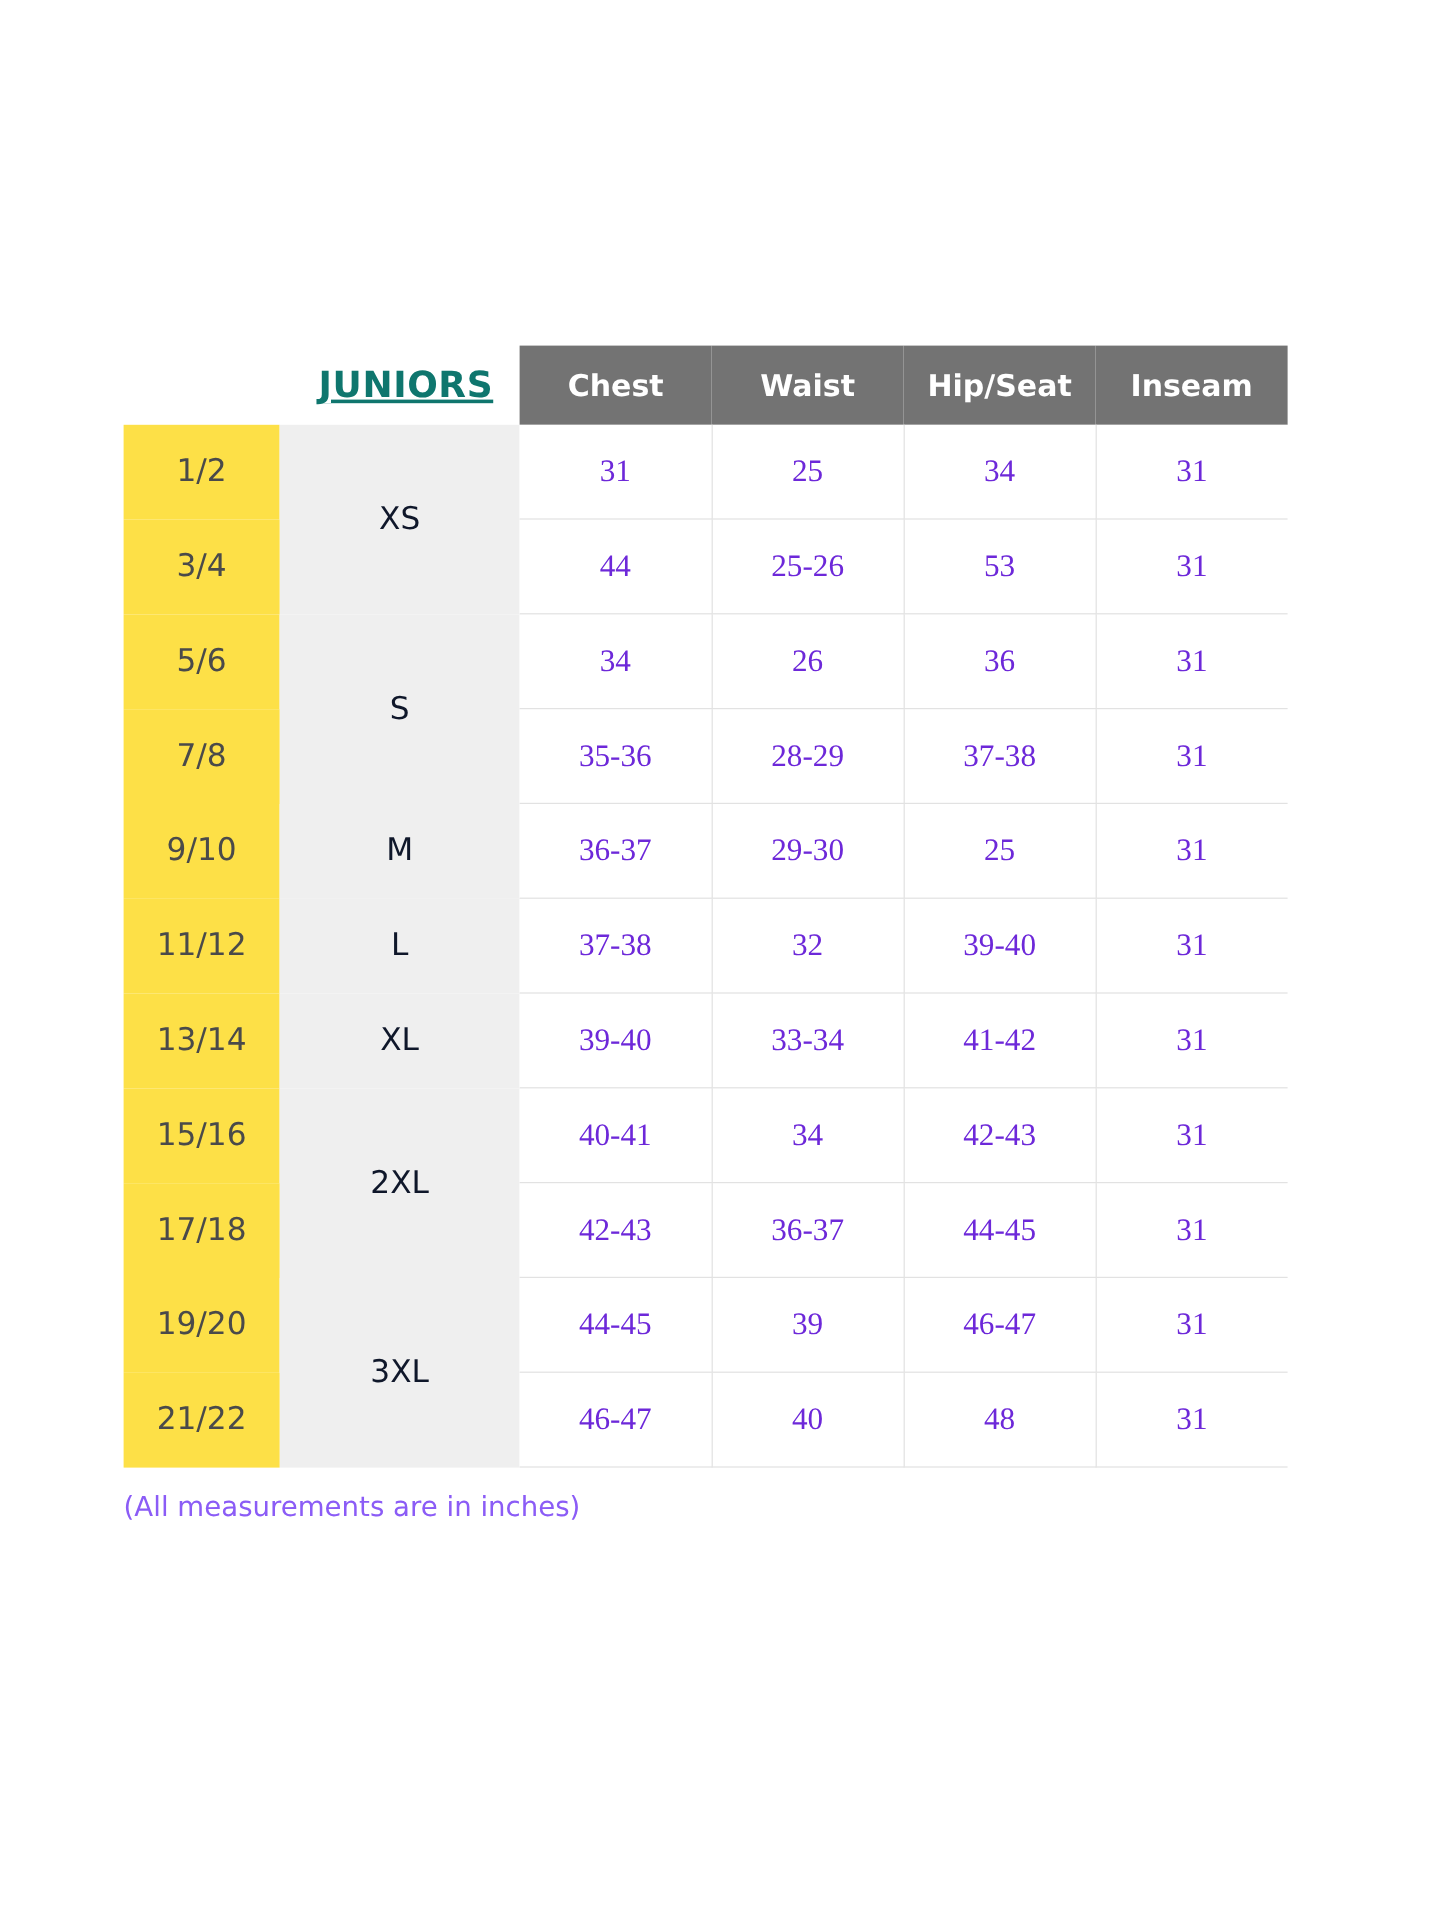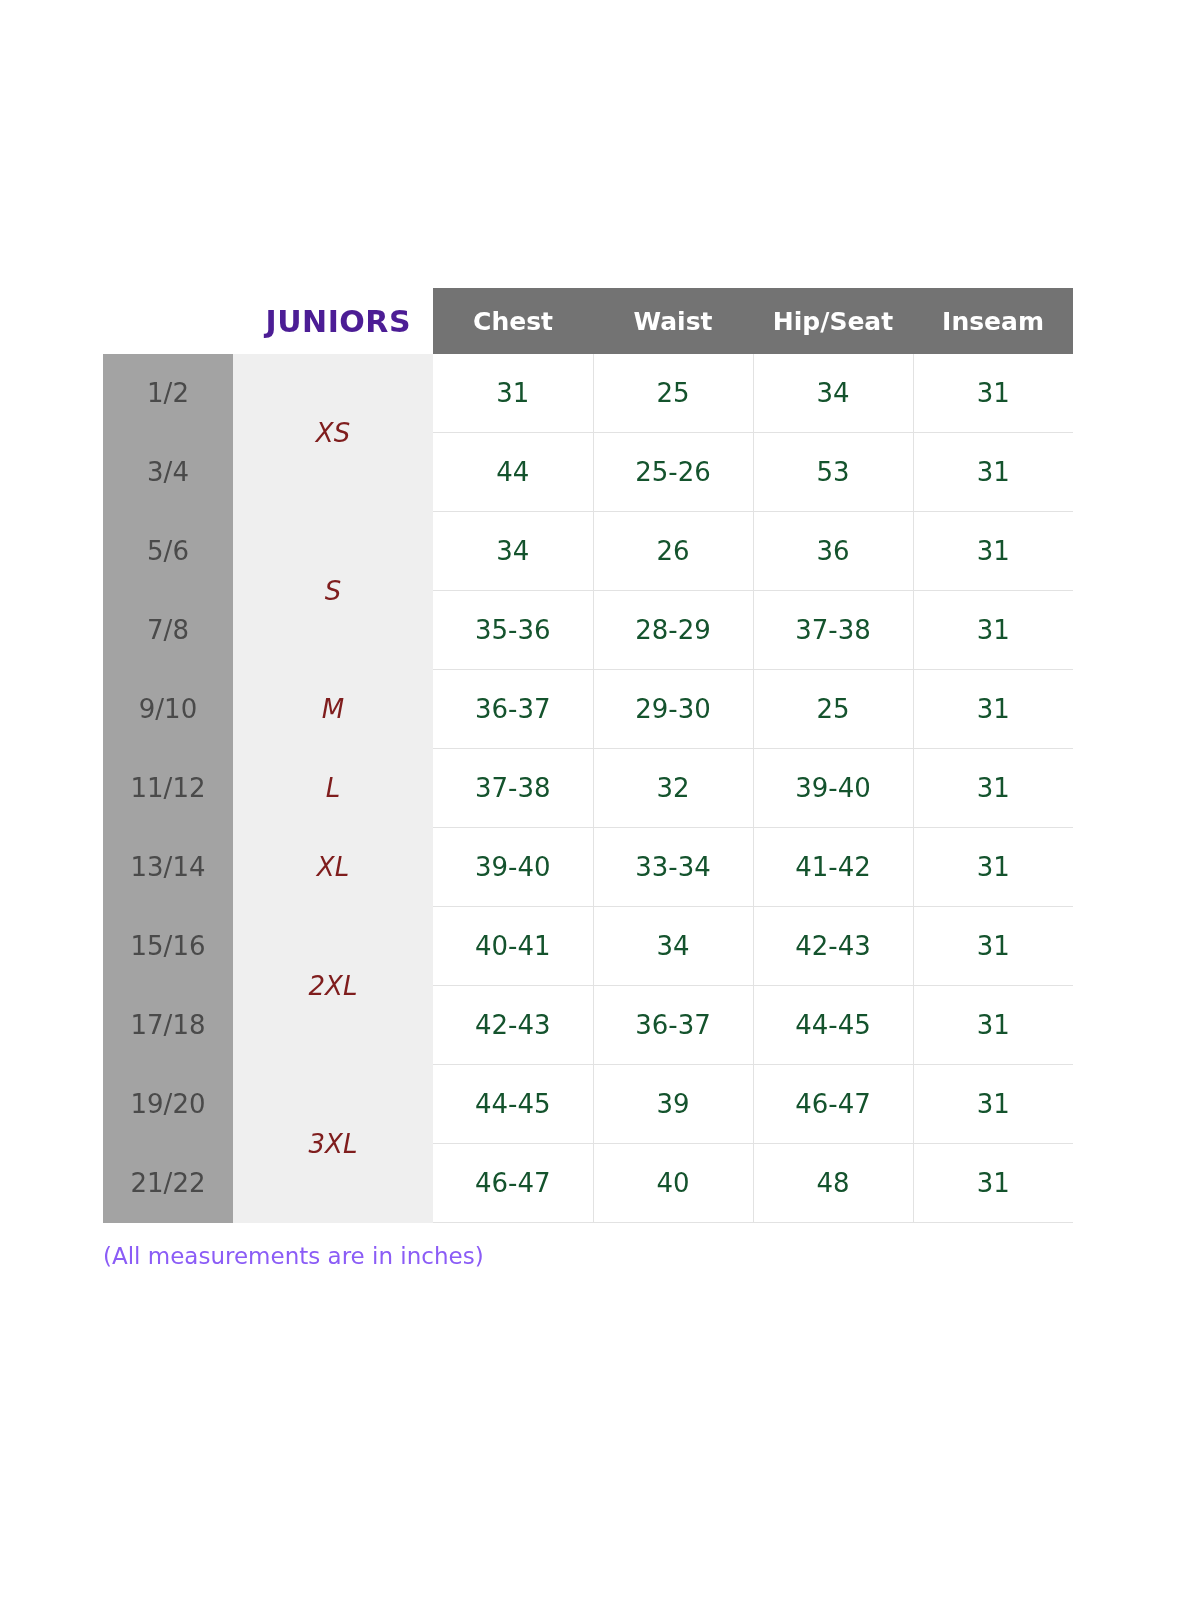--- a/index.html
+++ b/index.html
@@ -36,65 +36,66 @@
   }
 
   
   col.c-num   { width: 130px; }
   col.c-alpha { width: 200px; }
   col.c-meas  { width: 160px; }
 
   
   .hdr-title {
     background: #ffffff;
-    color: #4c1d95;
+    color: #0f766e;
     font-size: 30px;
     font-weight: bold;
     text-align: right;
     vertical-align: middle;
     padding-right: 22px !important;
     height: 66px;
     letter-spacing: 0.5px;
+    text-decoration: underline;
   }
   .hdr-meas {
     background: #737373;
     color: #ffffff;
     font-size: 25px;
     font-weight: bold;
     text-align: center;
     vertical-align: middle;
     height: 66px;
   }
 
   
   .num-cell {
-    background: #a3a3a3;
+    background: #fde047;
     color: #4a4a4a;
     font-size: 26px;
     text-align: center;
     vertical-align: middle;
     height: 78px;
   }
   .alpha-cell {
     background: #efefef;
-    color: #7f1d1d;
+    color: #0f172a;
     font-size: 26px;
     text-align: center;
     vertical-align: middle;
-    font-style: italic;
   }
   .meas-cell {
     background: #ffffff;
-    color: #14532d;
+    color: #6d28d9;
     font-size: 26px;
     text-align: center;
     vertical-align: middle;
     height: 78px;
     border-bottom: 1px solid #e2e2e2;
     border-right: 1px solid #e2e2e2;
+    font-family: Liberation Serif, serif;
   }
   .meas-cell.first-meas {
     border-left: none;
   }
   .meas-cell.last-meas {
     border-right: none;
   }
   tr.first-body .meas-cell {
     border-top: none;
   }

